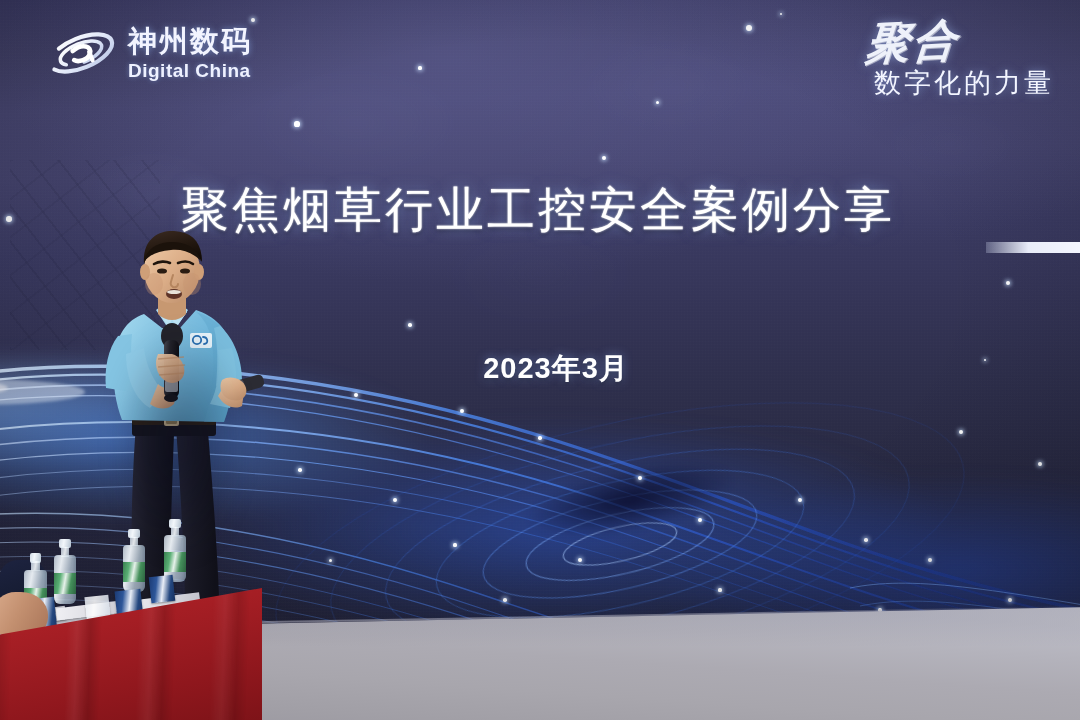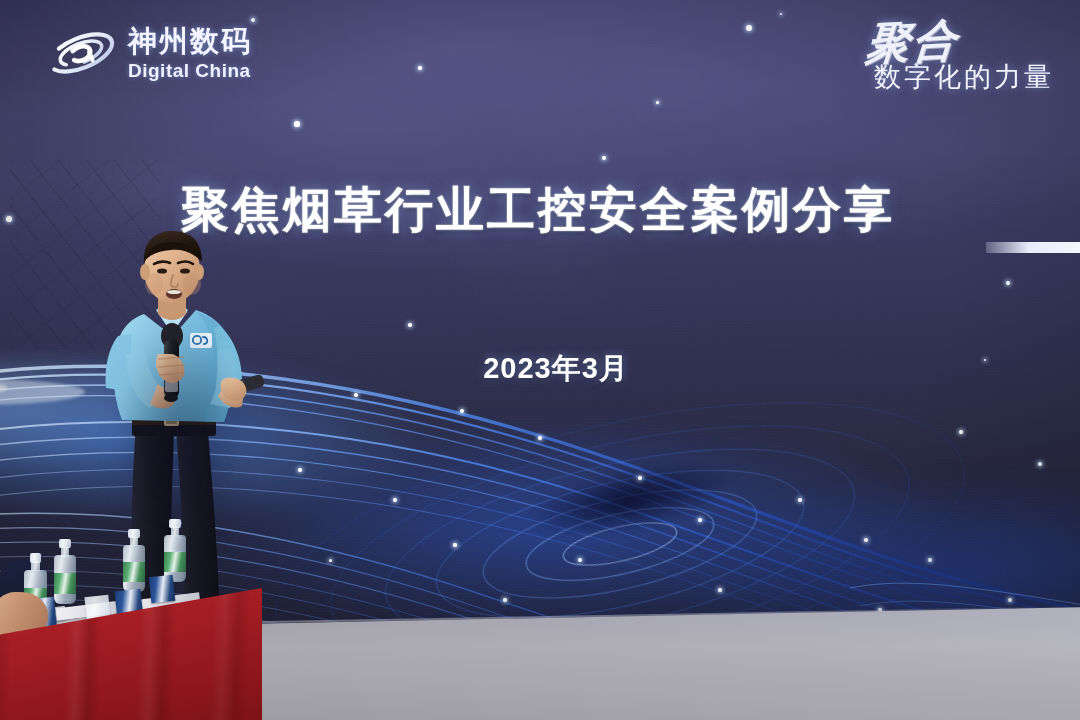--- a/index.html
+++ b/index.html
@@ -171,31 +171,32 @@
       0 0 10px rgba(170,200,255,0.5);
     transform: skewX(-7deg) rotate(-3deg);
     display: inline-block;
   }
   .slogan-sub {
     font-size: 27px;
     font-weight: 400;
     color: #f3f5ff;
     letter-spacing: 3px;
     line-height: 1;
+    margin-top: 6px;
     text-shadow: 0 0 8px rgba(160,195,255,0.55);
   }
 
   
   .slide-title {
     position: absolute;
     left: 0; right: 4px;
     top: 178px;
     text-align: center;
     font-size: 48px;
-    font-weight: 700;
+    font-weight: 400;
     color: #ffffff;
     letter-spacing: 3px;
     text-shadow:
       0 0 2px rgba(255,255,255,0.9),
       0 0 14px rgba(150,185,255,0.55),
       0 2px 5px rgba(0,0,0,0.45);
   }
   .slide-date {
     position: absolute;
     left: 0; right: 0;

